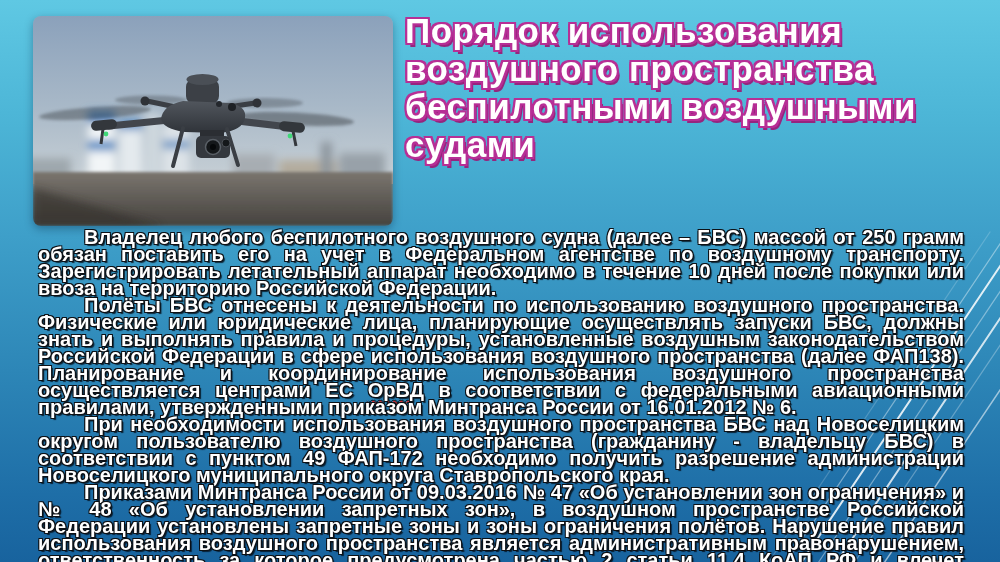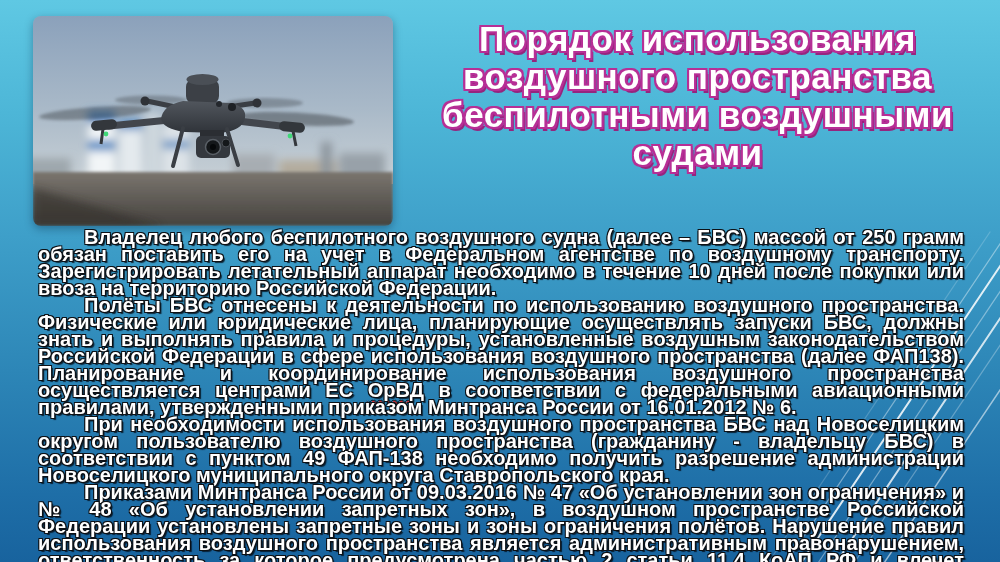--- a/index.html
+++ b/index.html
@@ -11,22 +11,22 @@
     font-family:"Liberation Sans",sans-serif;
   }
   .streaks{position:absolute;left:0;top:0;width:1000px;height:562px;pointer-events:none;}
   .photo{
     position:absolute;left:33px;top:16px;width:360px;height:210px;
     border-radius:8px;overflow:hidden;
     box-shadow:0 3px 9px rgba(0,25,55,.35);
   }
   .photo svg{display:block;width:100%;height:100%;}
   .title{
-    position:absolute;left:405px;top:20px;width:585px;margin:0;
-    text-align:center;white-space:pre-line;
+    position:absolute;left:405px;top:12px;width:585px;margin:0;
+    text-align:left;white-space:pre-line;
     font-size:35px;line-height:38px;font-weight:bold;letter-spacing:.5px;
     color:#ffffff;
     text-shadow:
       -2px -2px 0 #b72f96, 0 -2px 0 #b72f96, 2px -2px 0 #b72f96,
       -2px  0   0 #b72f96,                    2px  0   0 #b72f96,
       -2px  2px 0 #b72f96, 0  2px 0 #b72f96,  2px  2px 0 #b72f96,
        3px  4px 0 #96257e;
   }
   .body{
     position:absolute;left:38px;top:229px;width:926px;
@@ -150,17 +150,17 @@
   </div>
 
   <h1 class="title">Порядок использования
 воздушного пространства
 беспилотными воздушными
 судами</h1>
 
   <div class="body">
     <p><span>Владелец любого беспилотного воздушного судна (далее – БВС) массой от 250 грамм обязан поставить его на учет в Федеральном агентстве по воздушному транспорту. Зарегистрировать летательный аппарат необходимо в течение 10 дней после покупки или ввоза на территорию Российской Федерации.</span></p>
     <p><span>Полёты БВС отнесены к деятельности по использованию воздушного пространства. Физические или юридические лица, планирующие осуществлять запуски БВС, должны знать и выполнять правила и процедуры, установленные воздушным законодательством Российской Федерации в сфере использования воздушного пространства (далее ФАП138). Планирование и координирование использования воздушного пространства осуществляется центрами ЕС </span><span class="misspell">ОрВД</span><span> в соответствии с федеральными авиационными правилами, утвержденными приказом Минтранса России от 16.01.2012 № 6.</span></p>
-    <p><span>При необходимости использования воздушного пространства БВС над Новоселицким округом пользователю воздушного пространства (гражданину - владельцу БВС) в соответствии с пунктом 49 ФАП-138 необходимо получить разрешение администрации Новоселицкого муниципального округа Ставропольского края.</span></p>
+    <p><span>При необходимости использования воздушного пространства БВС над Новоселицким округом пользователю воздушного пространства (гражданину - владельцу БВС) в соответствии с пунктом 49 ФАП-172 необходимо получить разрешение администрации Новоселицкого муниципального округа Ставропольского края.</span></p>
     <p><span>Приказами Минтранса России от 09.03.2016 № 47 «Об установлении зон ограничения» и № 48 «Об установлении запретных зон», в воздушном пространстве Российской Федерации установлены запретные зоны и зоны ограничения полётов. Нарушение правил использования воздушного пространства является административным правонарушением, ответственность за которое предусмотрена частью 2 статьи 11.4 КоАП РФ и влечет наложение штрафа на физических, лиц в размере от 30 до 50 тысяч рублей, на должностных лиц от 50 до 100 тысяч рублей, на юридических лиц от 300 до 500 тысяч рублей или административное приостановление деятельности на срок до 90 суток.</span></p>
   </div>
 
 </div>
 
 </body></html>

